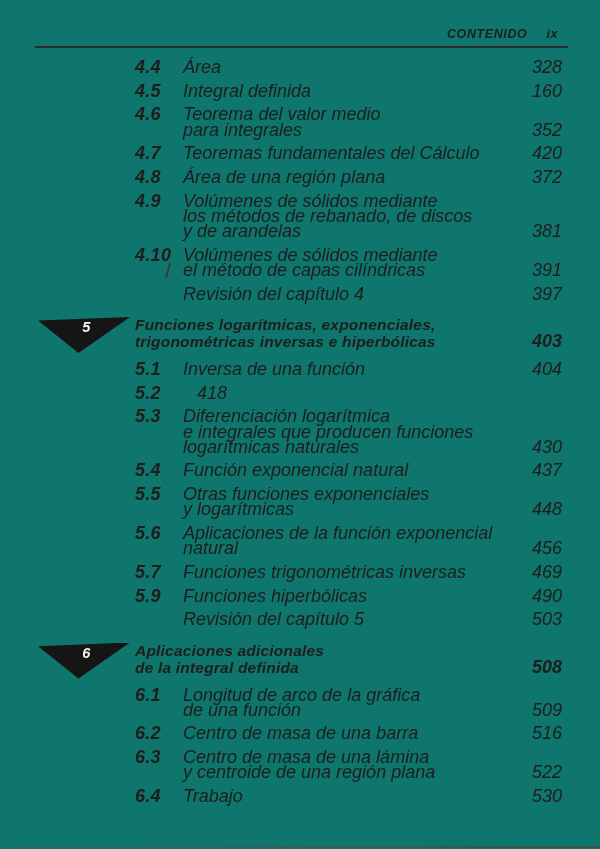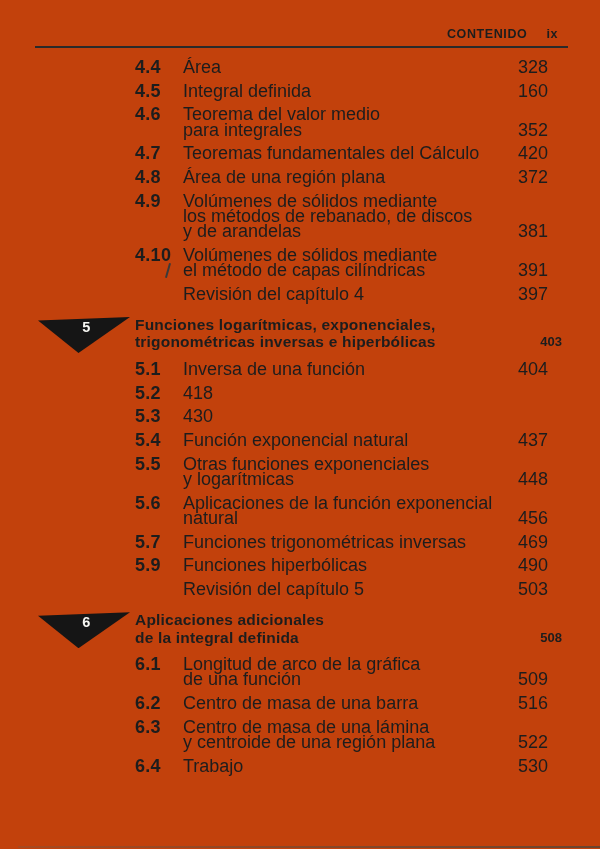--- a/index.html
+++ b/index.html
@@ -1,23 +1,24 @@
 <!DOCTYPE html>
 <html><head>
 <meta charset="utf-8">
 <style>
   html, body { margin: 0; padding: 0; background: #e8e8e6; }
   .page {
     position: relative;
     width: 600px;
     height: 849px;
-    background: #c2410c;
+    background: #0f766e;
     font-family: "Liberation Sans", sans-serif;
     color: #1d1d1d;
     overflow: hidden;
+    font-style: italic;
   }
   
   .header {
     position: absolute;
     top: 27px;
     left: 0;
     width: 558px;
     display: flex;
     justify-content: flex-end;
     gap: 19px;
@@ -55,20 +56,21 @@
     letter-spacing: 0.3px;
   }
   .row-title {
     flex: 1;
     white-space: pre-line;
     padding-right: 8px;
   }
   .row-page {
     width: 44px;
     flex-shrink: 0;
+    text-align: right;
   }
   
   .chapter {
     position: relative;
     display: flex;
     align-items: flex-end;
     margin: 14px 0 11px 0;
     font-weight: 700;
     font-size: 15.5px;
     line-height: 17.5px;
@@ -76,21 +78,21 @@
   .chapter-title {
     flex: 1;
     white-space: pre-line;
     padding-right: 8px;
     letter-spacing: 0.2px;
   }
   .chapter-page {
     width: 44px;
     flex-shrink: 0;
     text-align: right;
-    font-size: 13px;
+    font-size: 18px;
     align-self: flex-end;
   }
   .chapter-marker {
     position: absolute;
     left: -97px;
     top: 1px;
     width: 92px;
     height: 36px;
   }
   .marker-shape {
@@ -201,20 +203,23 @@
       <span class="row-num">5.1</span>
       <span class="row-title">Inversa de una función</span>
       <span class="row-page">404</span>
     </div>
     <div class="row">
       <span class="row-num">5.2</span>
       <span class="row-page">418</span>
     </div>
     <div class="row">
       <span class="row-num">5.3</span>
+      <span class="row-title">Diferenciación logarítmica
+e integrales que producen funciones
+logarítmicas naturales</span>
       <span class="row-page">430</span>
     </div>
     <div class="row">
       <span class="row-num">5.4</span>
       <span class="row-title">Función exponencial natural</span>
       <span class="row-page">437</span>
     </div>
     <div class="row">
       <span class="row-num">5.5</span>
       <span class="row-title">Otras funciones exponenciales

